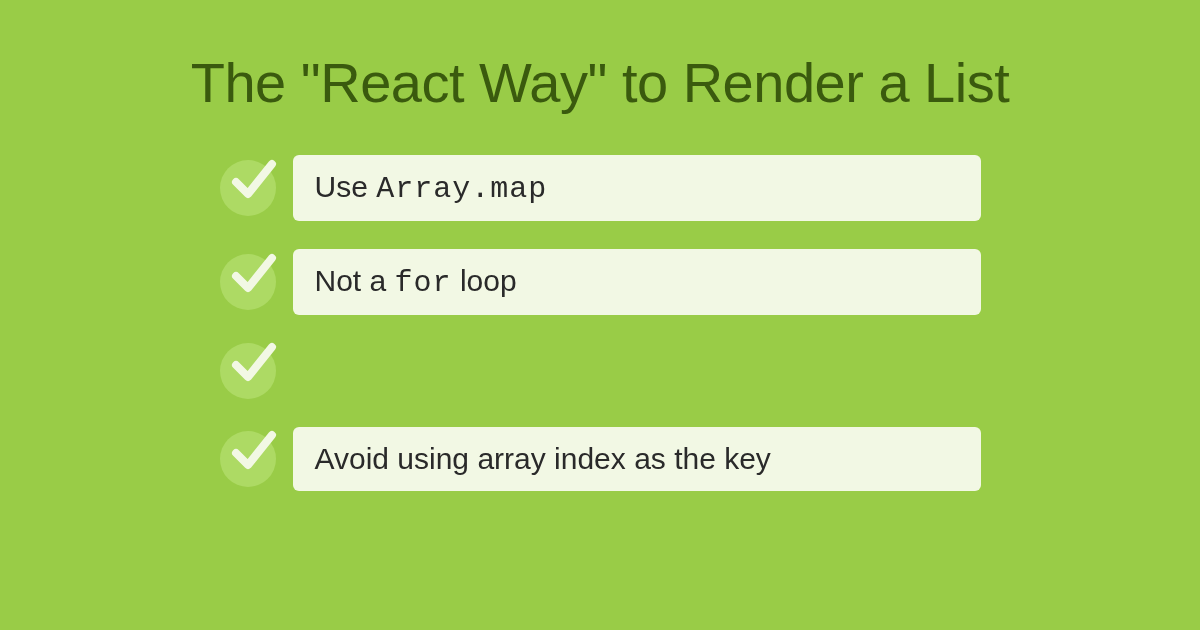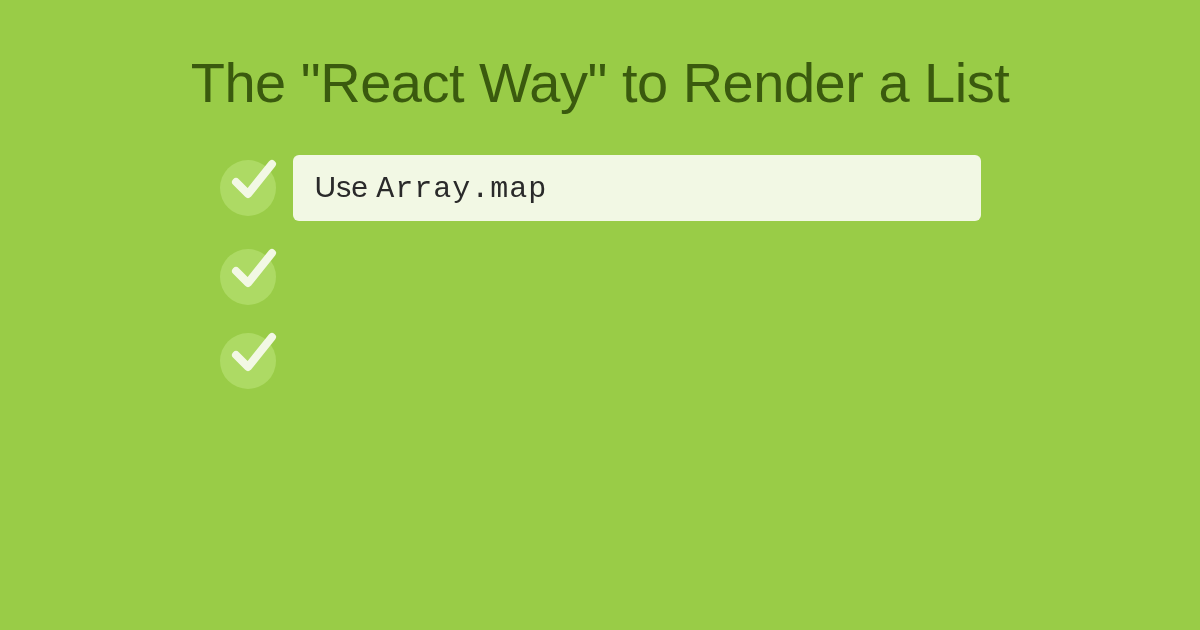--- a/index.html
+++ b/index.html
@@ -87,22 +87,32 @@
   </div>
       <div class="item-box">Use <code>Array.map</code></div>
     </div>
     <div class="list-row">
       <div class="check-badge">
     <div class="check-circle"></div>
     <svg class="check-svg" viewBox="0 0 52 52">
       <path d="M10 30 L22 42 L46 12" stroke="#f2f8e4" stroke-width="8" fill="none" stroke-linecap="round" stroke-linejoin="round"></path>
     </svg>
   </div>
+      <div class="item-box">Not a <code>for</code> loop</div>
     </div>
     <div class="list-row">
       <div class="check-badge">
     <div class="check-circle"></div>
     <svg class="check-svg" viewBox="0 0 52 52">
       <path d="M10 30 L22 42 L46 12" stroke="#f2f8e4" stroke-width="8" fill="none" stroke-linecap="round" stroke-linejoin="round"></path>
     </svg>
   </div>
     </div>
+    <div class="list-row">
+      <div class="check-badge">
+    <div class="check-circle"></div>
+    <svg class="check-svg" viewBox="0 0 52 52">
+      <path d="M10 30 L22 42 L46 12" stroke="#f2f8e4" stroke-width="8" fill="none" stroke-linecap="round" stroke-linejoin="round"></path>
+    </svg>
+  </div>
+      <div class="item-box">Avoid using array index as the key</div>
+    </div>
   </div>
 
 </body></html>

